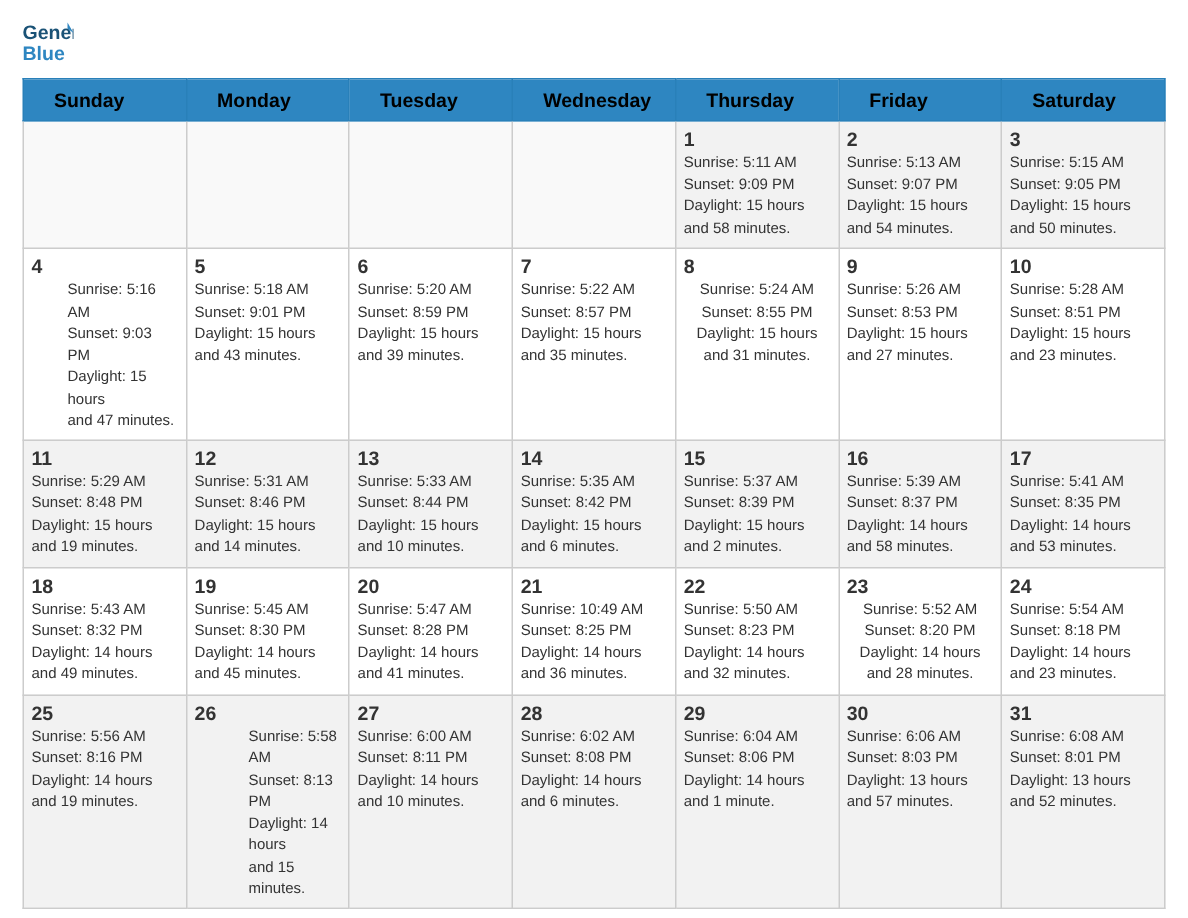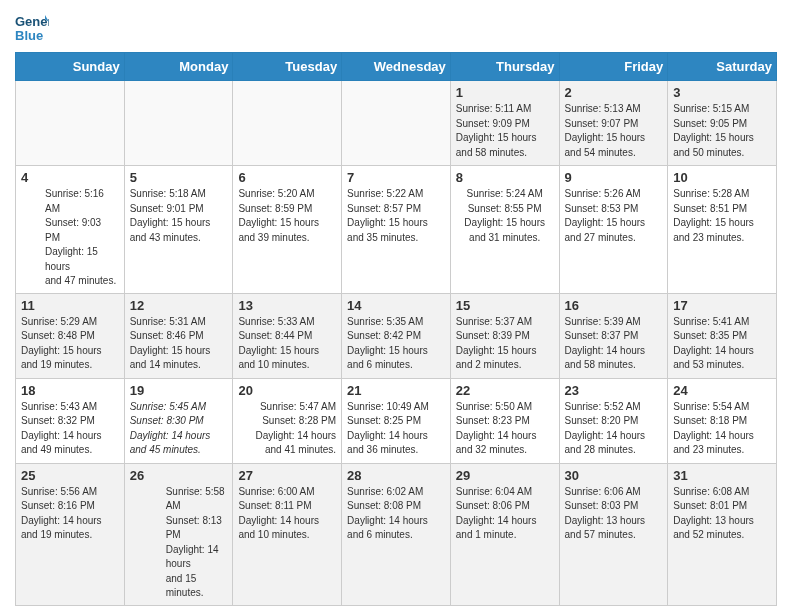--- a/index.html
+++ b/index.html
@@ -4,21 +4,21 @@
   <style>
     * { box-sizing: border-box; margin: 0; padding: 0; }
     body { font-family: Arial, sans-serif; background: #fff; width: 792px; min-height: 612px; }
     .container { padding: 10px 15px 15px 15px; }
     .header { display: flex; justify-content: space-between; align-items: flex-start; margin-bottom: 8px; }
     .logo { display: flex; align-items: center; }
     .title-block { text-align: right; }
     .month-year { font-size: 36px; font-weight: bold; color: #333; }
     .location { font-size: 16px; color: #555; }
     table { width: 100%; border-collapse: collapse; table-layout: fixed; }
-    th { background-color: #2e86c1; color: #ffffff; text-align: right; padding: 6px 4px; font-size: 13px; border: 1px solid #2980b9; }
+    th { background-color: #2e86c1; color: #000000; text-align: left; padding: 6px 20px; font-size: 13px; border: 1px solid #2980b9; }
     td { border: 1px solid #ccc; vertical-align: top; padding: 4px 5px; font-size: 10.5px; color: #333; height: 85px; background: #fff; }
     td.empty { background: #f9f9f9; }
     td.shaded { background: #f2f2f2; }
     .day-num { font-size: 13px; font-weight: bold; display: block; margin-bottom: 2px; }
     .cell-text { font-size: 10px; line-height: 1.45; }
   </style>
 </head>
 <body>
 
 <div class="container">
@@ -181,49 +181,49 @@
         <tr>
           <td>
             <span class="day-num">18</span>
             <div class="cell-text" style="white-space: pre-line;">Sunrise: 5:43 AM
 Sunset: 8:32 PM
 Daylight: 14 hours
 and 49 minutes.</div>
           </td>
           <td>
             <span class="day-num">19</span>
-            <div class="cell-text" style="white-space: pre-line; font-style: italic;">Sunrise: 5:45 AM
+            <div class="cell-text" style="white-space: pre-line;">Sunrise: 5:45 AM
 Sunset: 8:30 PM
 Daylight: 14 hours
 and 45 minutes.</div>
           </td>
           <td>
             <span class="day-num">20</span>
-            <div class="cell-text" style="white-space: pre-line; text-align: right;">Sunrise: 5:47 AM
+            <div class="cell-text" style="white-space: pre-line;">Sunrise: 5:47 AM
 Sunset: 8:28 PM
 Daylight: 14 hours
 and 41 minutes.</div>
           </td>
           <td>
             <span class="day-num">21</span>
             <div class="cell-text" style="white-space: pre-line;">Sunrise: 10:49 AM
 Sunset: 8:25 PM
 Daylight: 14 hours
 and 36 minutes.</div>
           </td>
           <td>
             <span class="day-num">22</span>
             <div class="cell-text" style="white-space: pre-line;">Sunrise: 5:50 AM
 Sunset: 8:23 PM
 Daylight: 14 hours
 and 32 minutes.</div>
           </td>
           <td>
             <span class="day-num">23</span>
-            <div class="cell-text" style="white-space: pre-line;">Sunrise: 5:52 AM
+            <div class="cell-text" style="white-space: pre-line; text-align: center;">Sunrise: 5:52 AM
 Sunset: 8:20 PM
 Daylight: 14 hours
 and 28 minutes.</div>
           </td>
           <td>
             <span class="day-num">24</span>
             <div class="cell-text" style="white-space: pre-line;">Sunrise: 5:54 AM
 Sunset: 8:18 PM
 Daylight: 14 hours
 and 23 minutes.</div>

